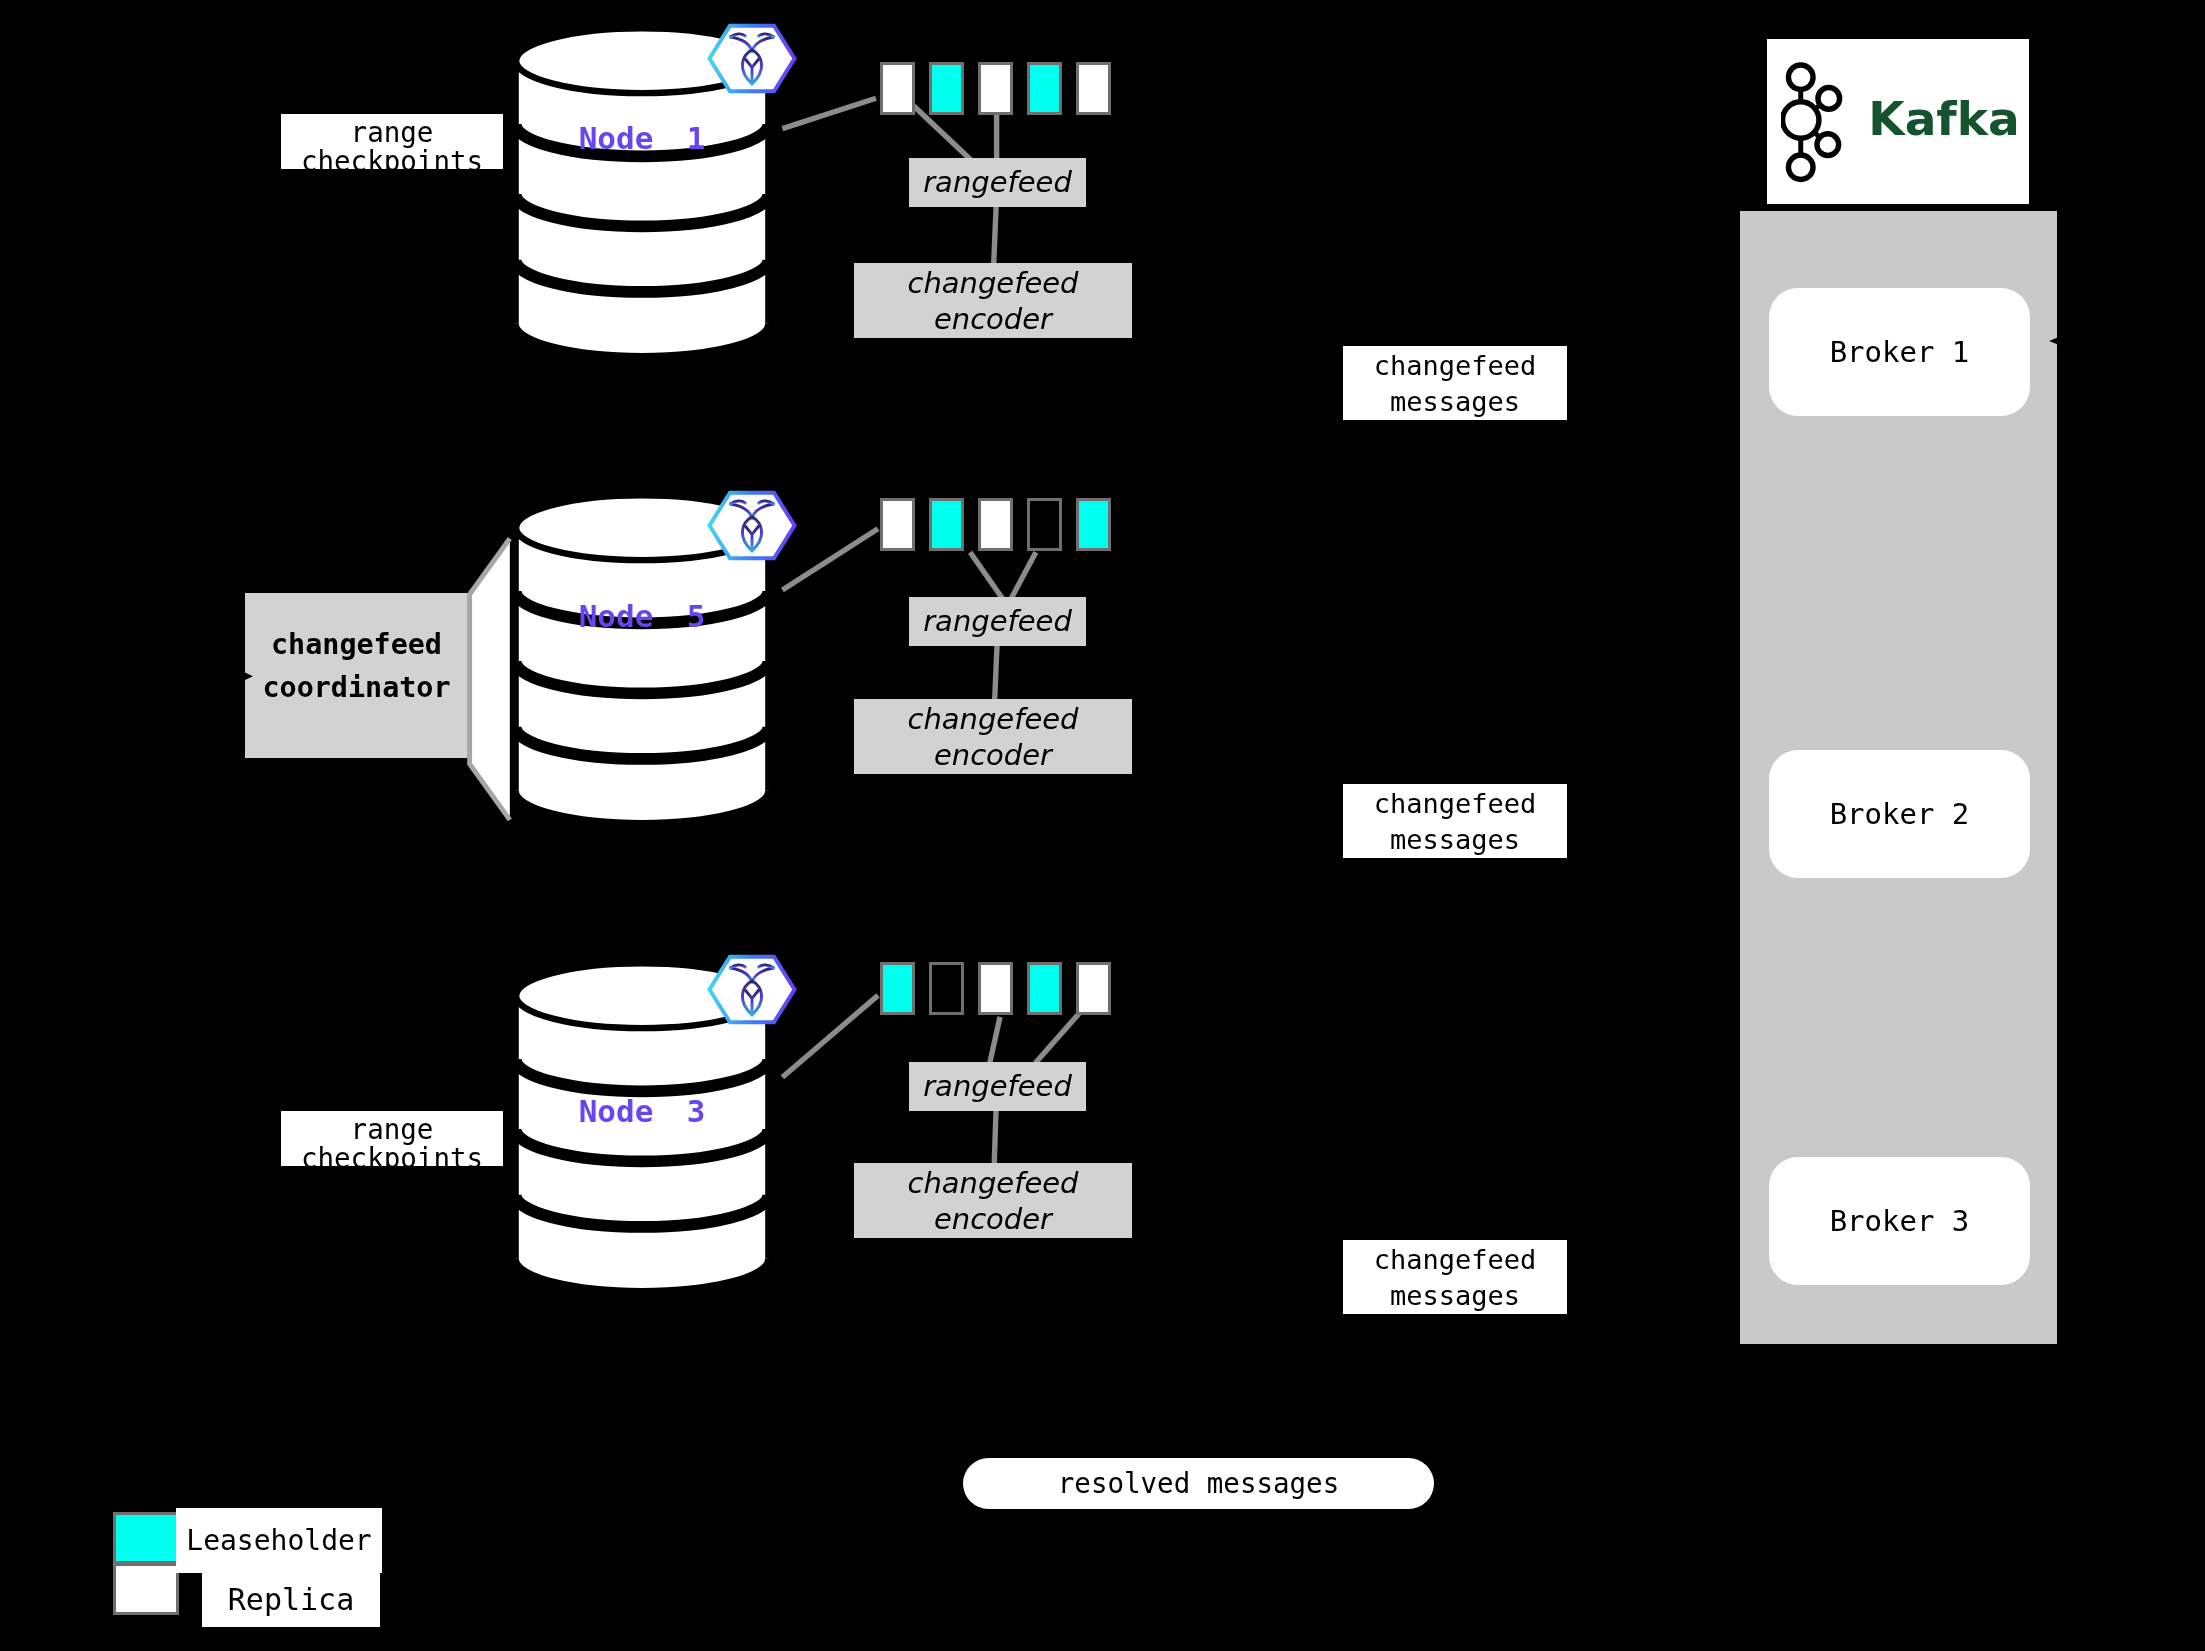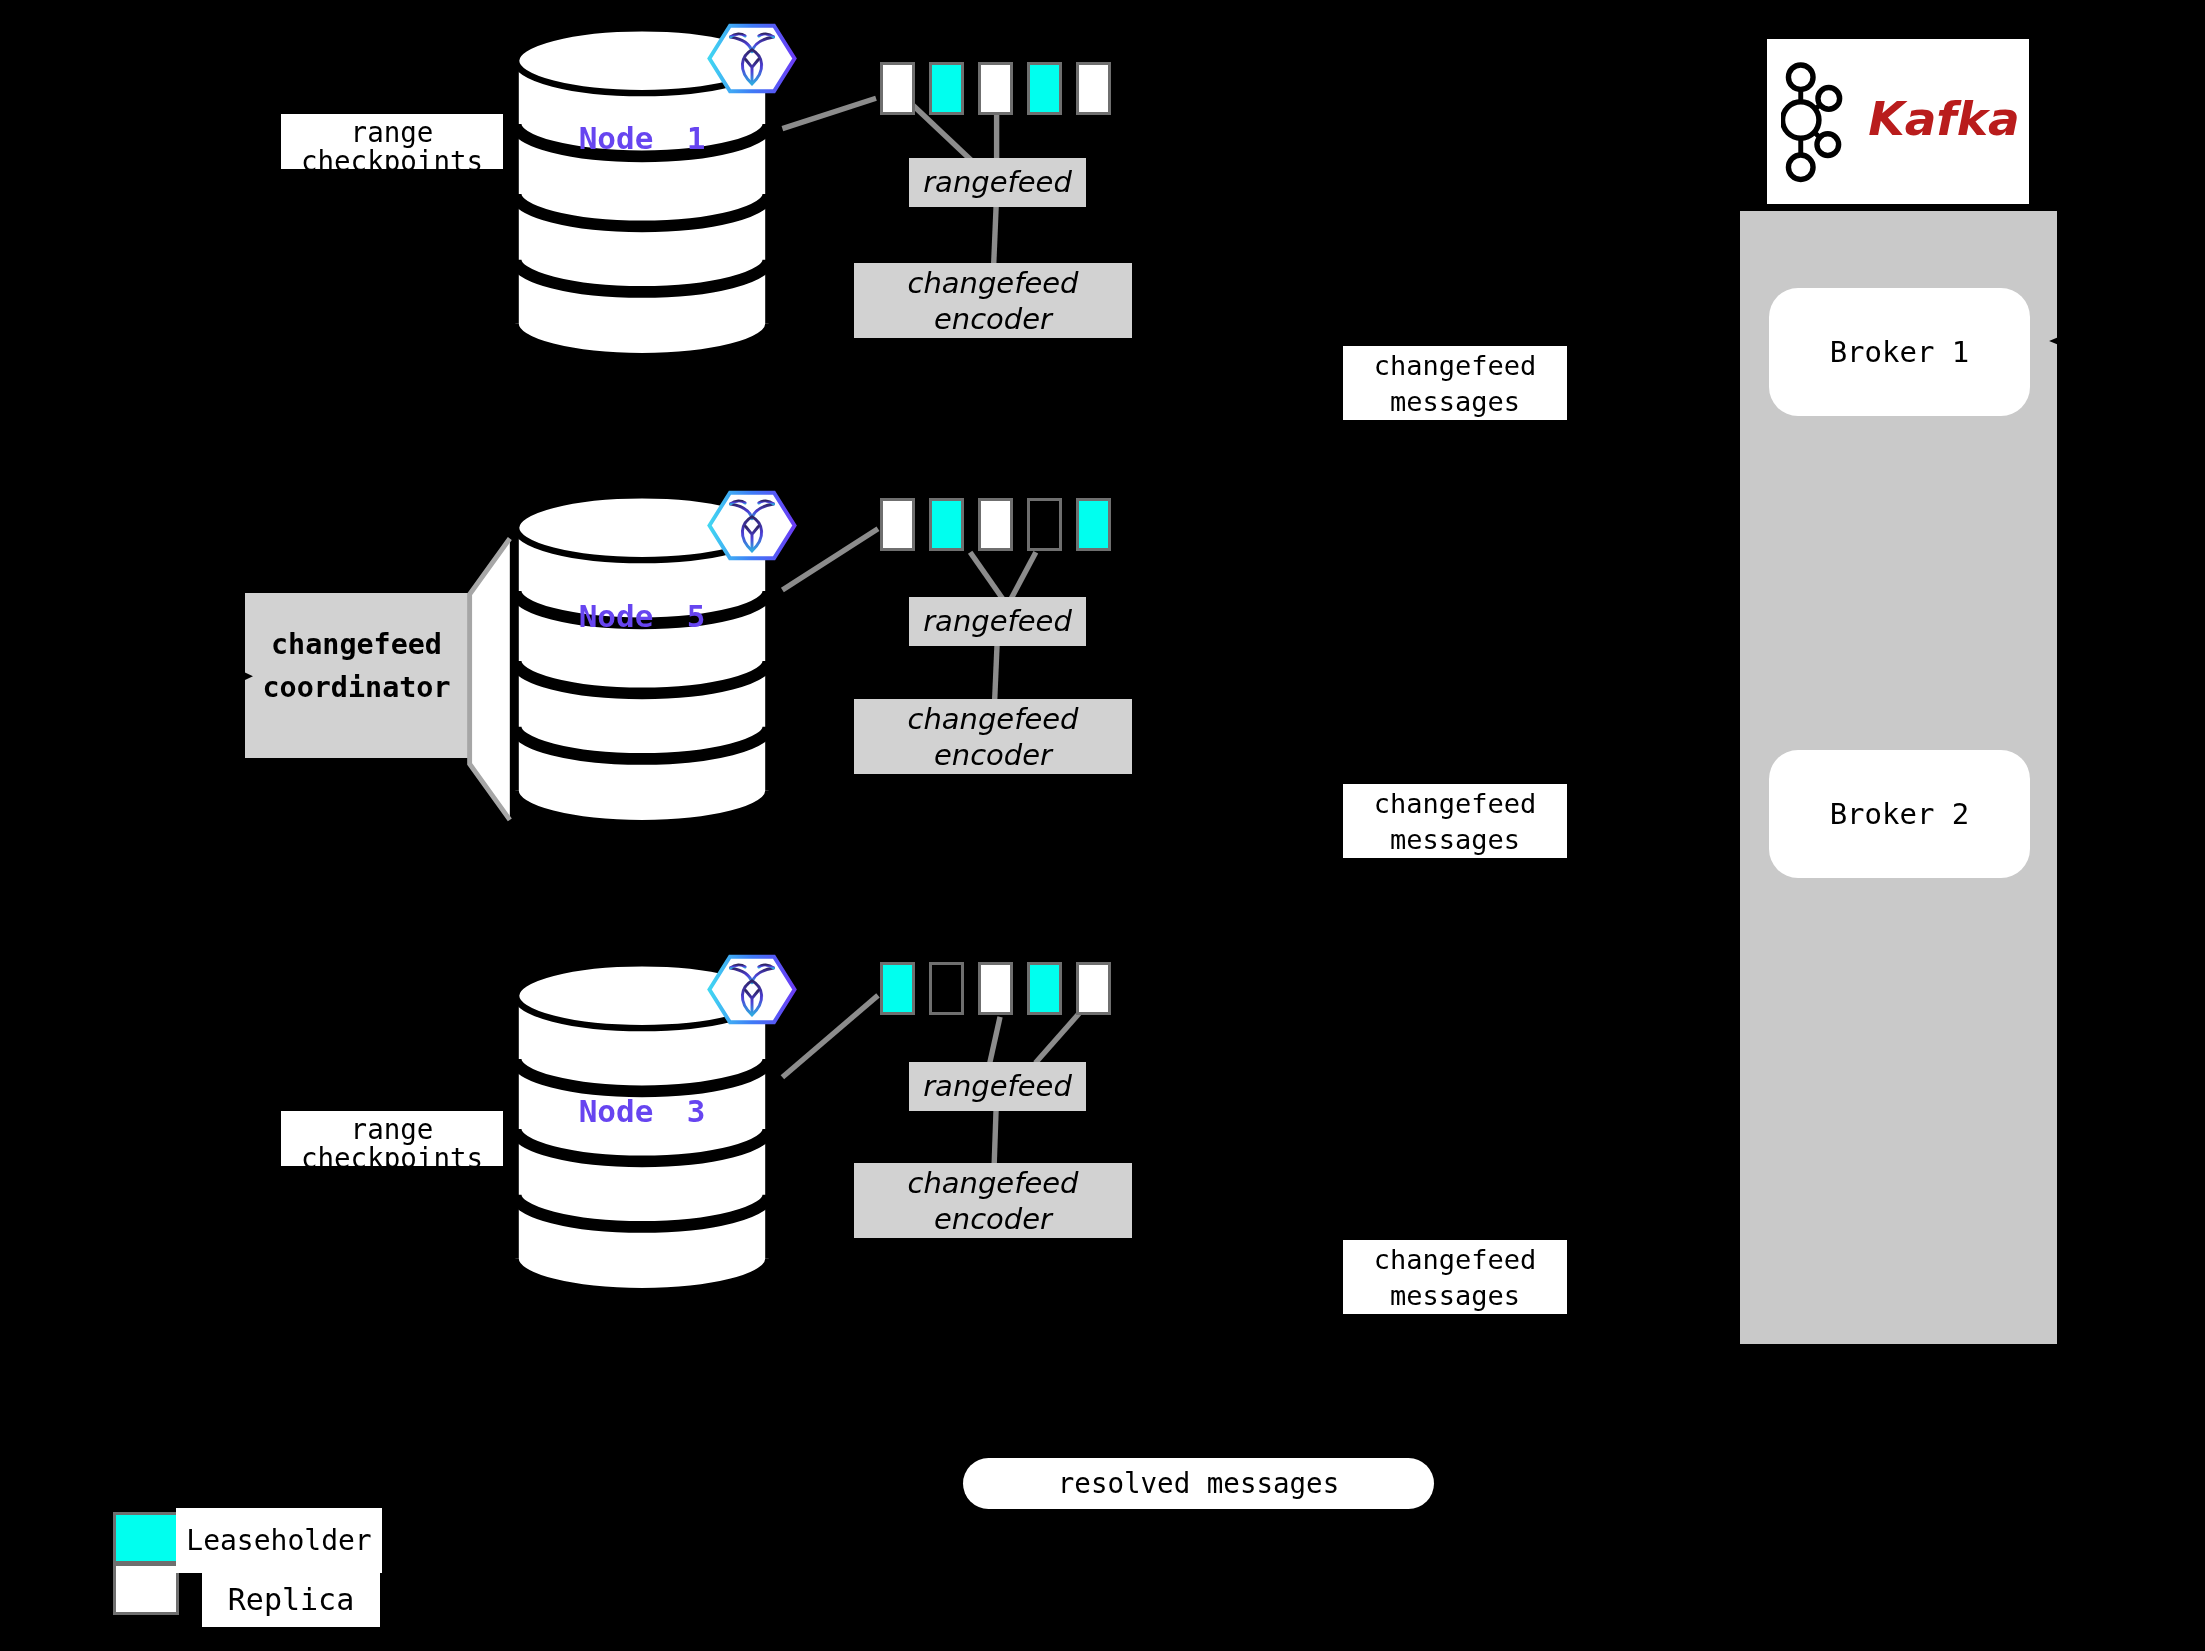--- a/index.html
+++ b/index.html
@@ -21,21 +21,21 @@
   .sq{position:absolute;width:35px;height:53px;border:3.9px solid #6f6f6f;box-sizing:border-box;background:transparent;}
   .sq[data-kind="leaseholder"]{background:#00ffef;}
   .sq[data-kind="replica"]{background:#ffffff;}
   .sq[data-kind="empty"]{background:transparent;}
   .broker{position:absolute;left:1769px;width:261px;height:128px;background:#fff;border-radius:29px;
           font-size:29px;text-align:center;display:flex;align-items:center;justify-content:center;}
   .pill{border-radius:25.5px;}
   .legend-swatch{position:absolute;width:66px;height:52px;border:3.9px solid #6f6f6f;box-sizing:border-box;}
   .coord-box{width:223px;height:165px;background:#d2d2d2;font-weight:bold;font-size:28.4px;line-height:43px;
              text-align:center;padding-top:30px;box-sizing:border-box;}
-  .kafka-word{font-family:"DejaVu Sans", sans-serif;font-weight:bold;font-size:47px;color:#b91c1c;font-style:italic;}
+  .kafka-word{font-family:"DejaVu Sans", sans-serif;font-weight:bold;font-size:47px;color:#14532d;}
 </style>
 </head>
 <body>
 
 <div id="canvas">
 
   <svg class="layer" width="2205" height="1652" viewBox="0 0 4498 3369">
     <g stroke="#8c8c8c" stroke-width="11" fill="none">
 
       <line x1="1596" y1="262" x2="1787" y2="200"></line>
@@ -74,20 +74,23 @@
       </g>
     </svg>
     <div class="abs kafka-word" style="left:96px;top:52px;width:162px;text-align:center;">Kafka</div>
   </div>
 
   <div class="broker mono" style="top:288px;">
     <span>Broker 1</span>
   </div>
   <div class="broker mono" style="top:750px;">
     <span>Broker 2</span>
+  </div>
+  <div class="broker mono" style="top:1157px;">
+    <span>Broker 3</span>
   </div>
 
   <svg class="abs" style="left:512px;top:25px;" width="260" height="338" viewBox="0 0 530 690">
     <rect x="7" y="73" width="516" height="537" fill="#fff"></rect>
     <path d="M7,610 A258,66 0 0 0 523,610 L523,560 L7,560 Z" fill="#fff"></path>
     <path d="M7,610 A258,66 0 0 0 523,610" stroke="#000" stroke-width="13" fill="none"></path>
     <path d="M7,202 A258,66 0 0 0 523,202" stroke="#000" stroke-width="24" fill="none"></path>
     <path d="M7,345 A258,66 0 0 0 523,345" stroke="#000" stroke-width="24" fill="none"></path>
     <path d="M7,479 A258,66 0 0 0 523,479" stroke="#000" stroke-width="24" fill="none"></path>
     <ellipse cx="265" cy="73" rx="257" ry="66" fill="#fff" stroke="#000" stroke-width="13"></ellipse>

